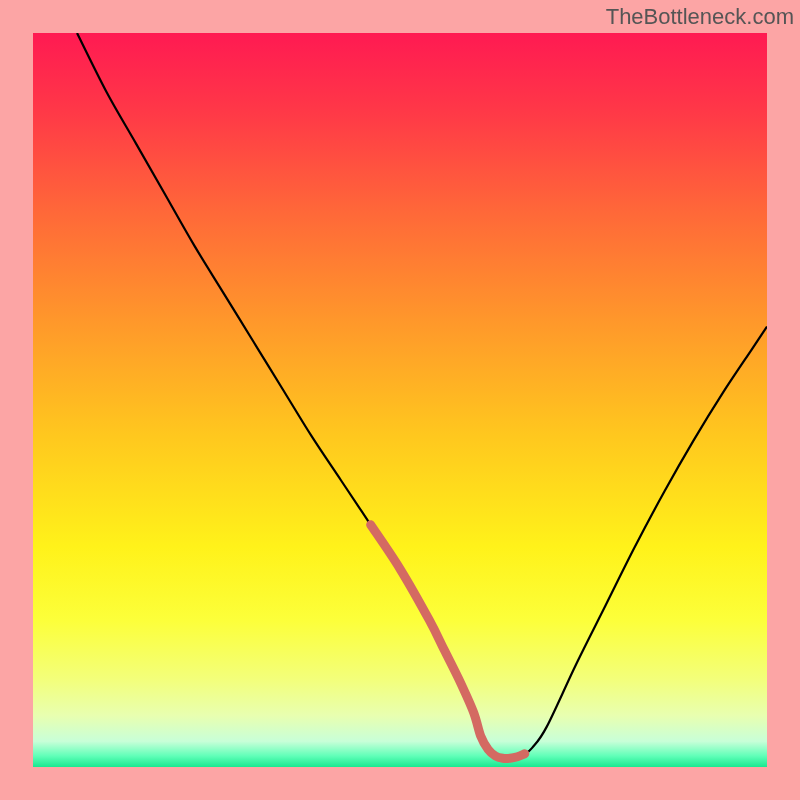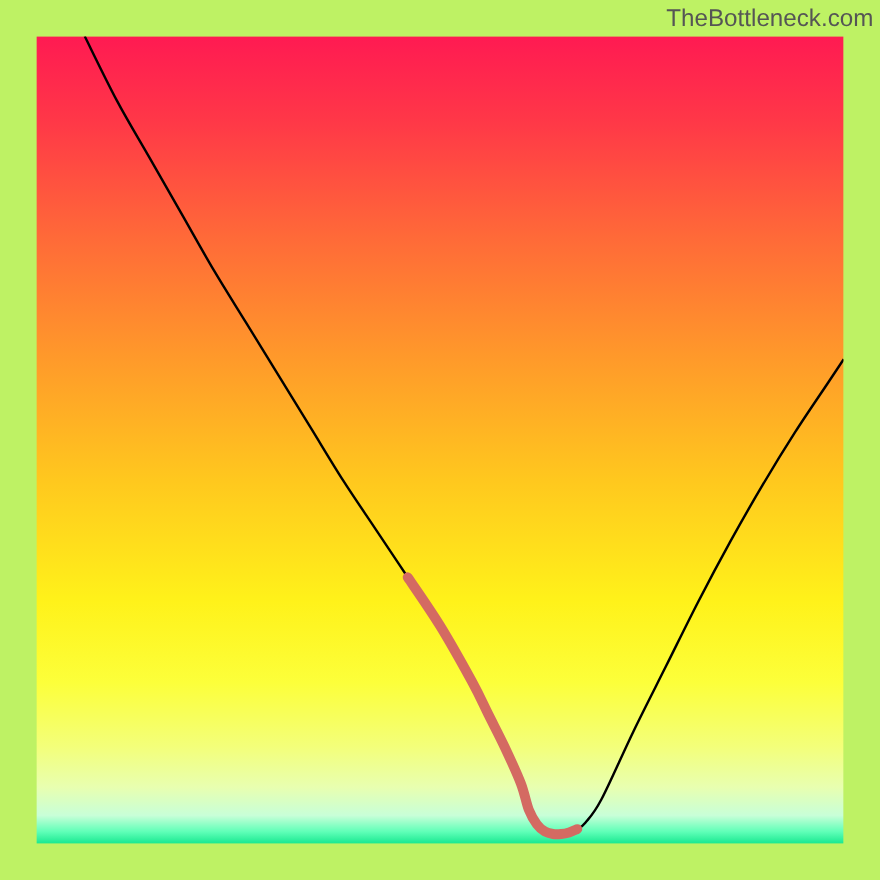--- a/index.html
+++ b/index.html
@@ -8,21 +8,21 @@
     width: 800px;
     height: 800px;
     background: #000;
     overflow: hidden;
     font-family: Arial, sans-serif;
   }
   .frame {
     position: relative;
     width: 800px;
     height: 800px;
-    background: #bef264;
+    background: #fca5a5;
   }
   .watermark {
     position: absolute;
     top: 4px;
     right: 6px;
     color: #555;
     font-size: 22px;
     font-weight: 500;
     z-index: 10;
   }

